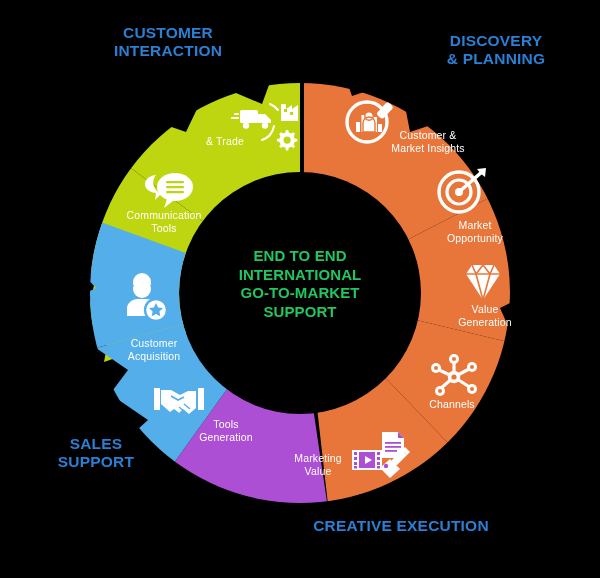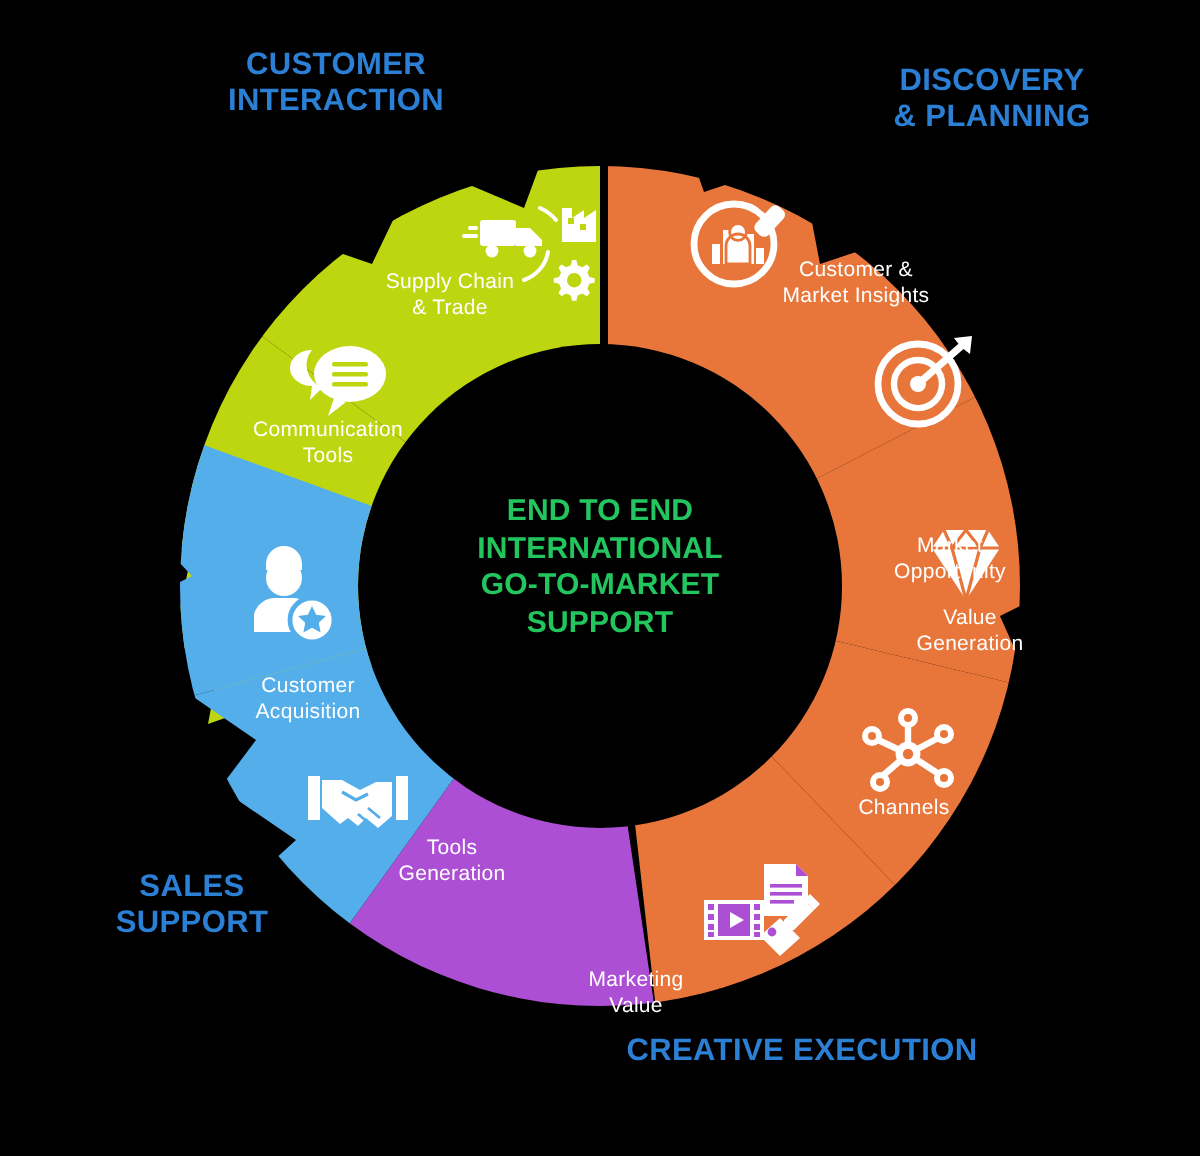--- a/index.html
+++ b/index.html
@@ -191,49 +191,48 @@
       <circle cx="18" cy="11" r="9" fill="#ffffff"></circle>
       <path d="M9 4 a9 9 0 0 1 18 0 v3 h-4 a7 7 0 0 0 -10 0 h-4 z" fill="#ffffff"></path>
       <path d="M3 38 v-9 a11 11 0 0 1 11 -8 h8 a11 11 0 0 1 11 8 v9 z" fill="#ffffff"></path>
       <circle cx="32" cy="32" r="11" fill="#ffffff"></circle>
       <circle cx="32" cy="32" r="11" fill="none" stroke="#54aeea" stroke-width="2.4"></circle>
       <path d="M32 25 l2.1 4.4 4.9 .6 -3.6 3.4 .9 4.9 -4.3 -2.4 -4.3 2.4 .9 -4.9 -3.6 -3.4 4.9 -.6 z" fill="#54aeea"></path>
     </g>
   </svg>
 
   <div class="seg-label" style="left:170px;top:135px;width:110px;">
-    <div>Supply Chain</div>
     <div>&amp; Trade</div>
   </div>
 
   <div class="seg-label" style="left:106px;top:209px;width:116px;">
     <div>Communication</div>
     <div>Tools</div>
   </div>
 
   <div class="seg-label" style="left:373px;top:129px;width:110px;">
     <div>Customer &amp;</div>
     <div>Market Insights</div>
   </div>
 
-  <div class="seg-label" style="left:423px;top:219px;width:104px;margin-top:48px;">
+  <div class="seg-label" style="left:423px;top:219px;width:104px;">
     <div>Market</div>
     <div>Opportunity</div>
   </div>
 
   <div class="seg-label" style="left:433px;top:303px;width:104px;">
     <div>Value</div>
     <div>Generation</div>
   </div>
 
   <div class="seg-label" style="left:404px;top:398px;width:96px;">
     <div>Channels</div>
   </div>
 
-  <div class="seg-label" style="left:273px;top:452px;width:90px;margin-top:32px;">
+  <div class="seg-label" style="left:273px;top:452px;width:90px;">
     <div>Marketing</div>
     <div>Value</div>
   </div>
 
   <div class="seg-label" style="left:178px;top:418px;width:96px;">
     <div>Tools</div>
     <div>Generation</div>
   </div>
 
   <div class="seg-label" style="left:102px;top:337px;width:104px;">

